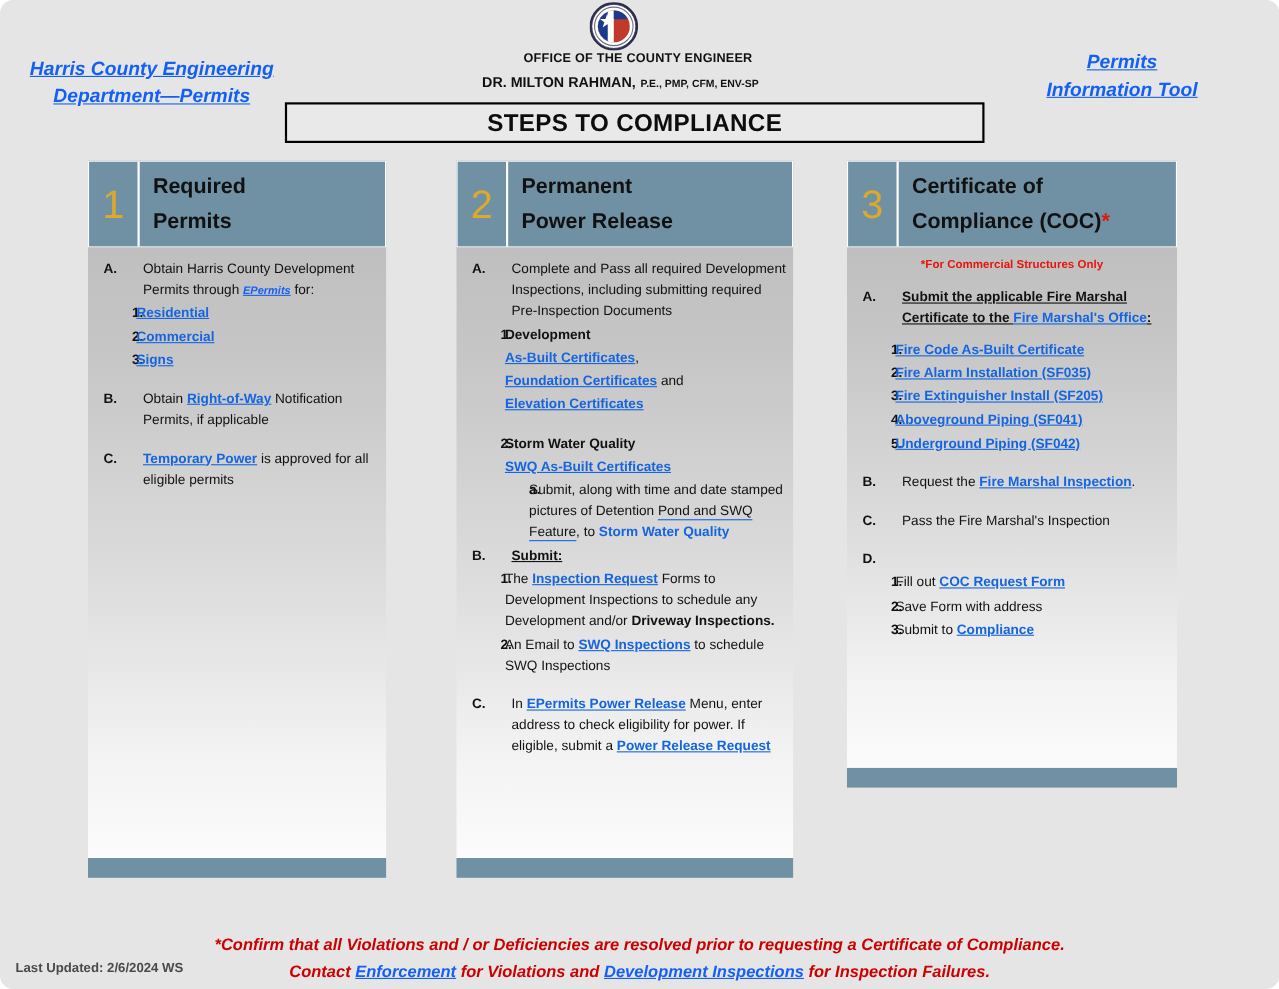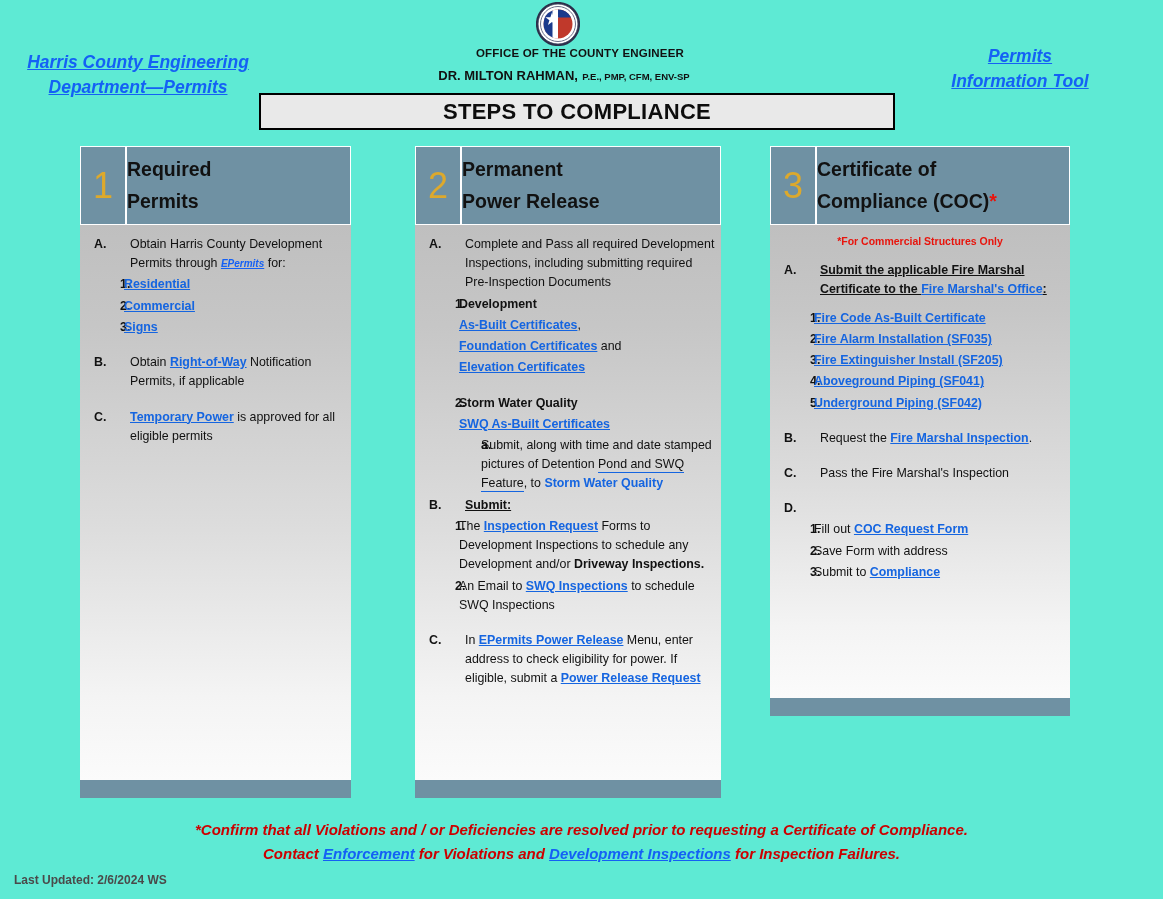--- a/index.html
+++ b/index.html
@@ -3,21 +3,21 @@
 <meta charset="utf-8">
 <style>
   * { box-sizing: border-box; }
   html, body {
     margin: 0; padding: 0;
     width: 1163px; height: 899px;
     background: #ffffff;
     font-family: "Liberation Sans", sans-serif;
     overflow: hidden;
   }
-  .page { position: relative; width: 1163px; height: 899px; background:#5eead4; }
+  .page { position: relative; width: 1163px; height: 899px; background:#e5e5e5;border-radius:12px; }
 
   
   .hdr-left {
     position: absolute; left: 8px; top: 50px; width: 260px;
     text-align: center; font-size: 17.5px; font-weight: bold; font-style: italic;
     color: #1460f5; line-height: 1.42;
   }
   .hdr-left span { text-decoration: underline; }
 
   .hdr-right {
@@ -56,21 +56,21 @@
   .col-head {
     display: flex; height: 79px; background: #6f91a3; border: 1px solid #ffffff;
   }
   .col-num {
     width: 46px; flex: 0 0 46px; display:flex; align-items:center; justify-content:center;
     font-size: 36px; color: #dda92c; font-weight: 400;
     border-right: 2px solid #ffffff;
   }
   .col-title {
     flex: 1; display: flex; flex-direction: column; justify-content: center;
-    color: #111; font-size: 19.5px; font-weight: bold; line-height: 1.6;
+    padding-left: 12px; color: #111; font-size: 19.5px; font-weight: bold; line-height: 1.6;
   }
   .col-title .ln { white-space: nowrap; }
   .ast { color: #e8140c; font-weight: bold; }
 
   .col-body {
     background: linear-gradient(to bottom, #bfbfbf 0%, #c6c6c6 18%, #dddddd 55%, #f4f4f4 85%, #fbfbfb 100%);
     position: relative;
     padding: 10px 6px 8px 6px;
     font-size: 12.4px; color: #111; line-height: 1.55;
   }
@@ -100,21 +100,21 @@
   .coc-note {
     text-align: center; color: #e8140c; font-size: 10.5px; font-weight: bold;
     margin: -2px 0 12px 0;
   }
 
   
   .partial-u { border-bottom: 1.5px solid #1565e0; padding-bottom: 1px; }
 
   
   .foot {
-    position: absolute; left: 0; top: 818px; width: 1163px; text-align: center;
+    position: absolute; left: 0; top: 848px; width: 1163px; text-align: center;
     color: #cc0000; font-weight: bold; font-style: italic; font-size: 15px; line-height: 1.6;
   }
   .foot .lk { color: #1460f5; text-decoration: underline; }
 
   .updated {
     position: absolute; left: 14px; top: 873px;
     font-size: 12px; font-weight: bold; color: #4a4a4a;
   }
 </style>
 </head>

